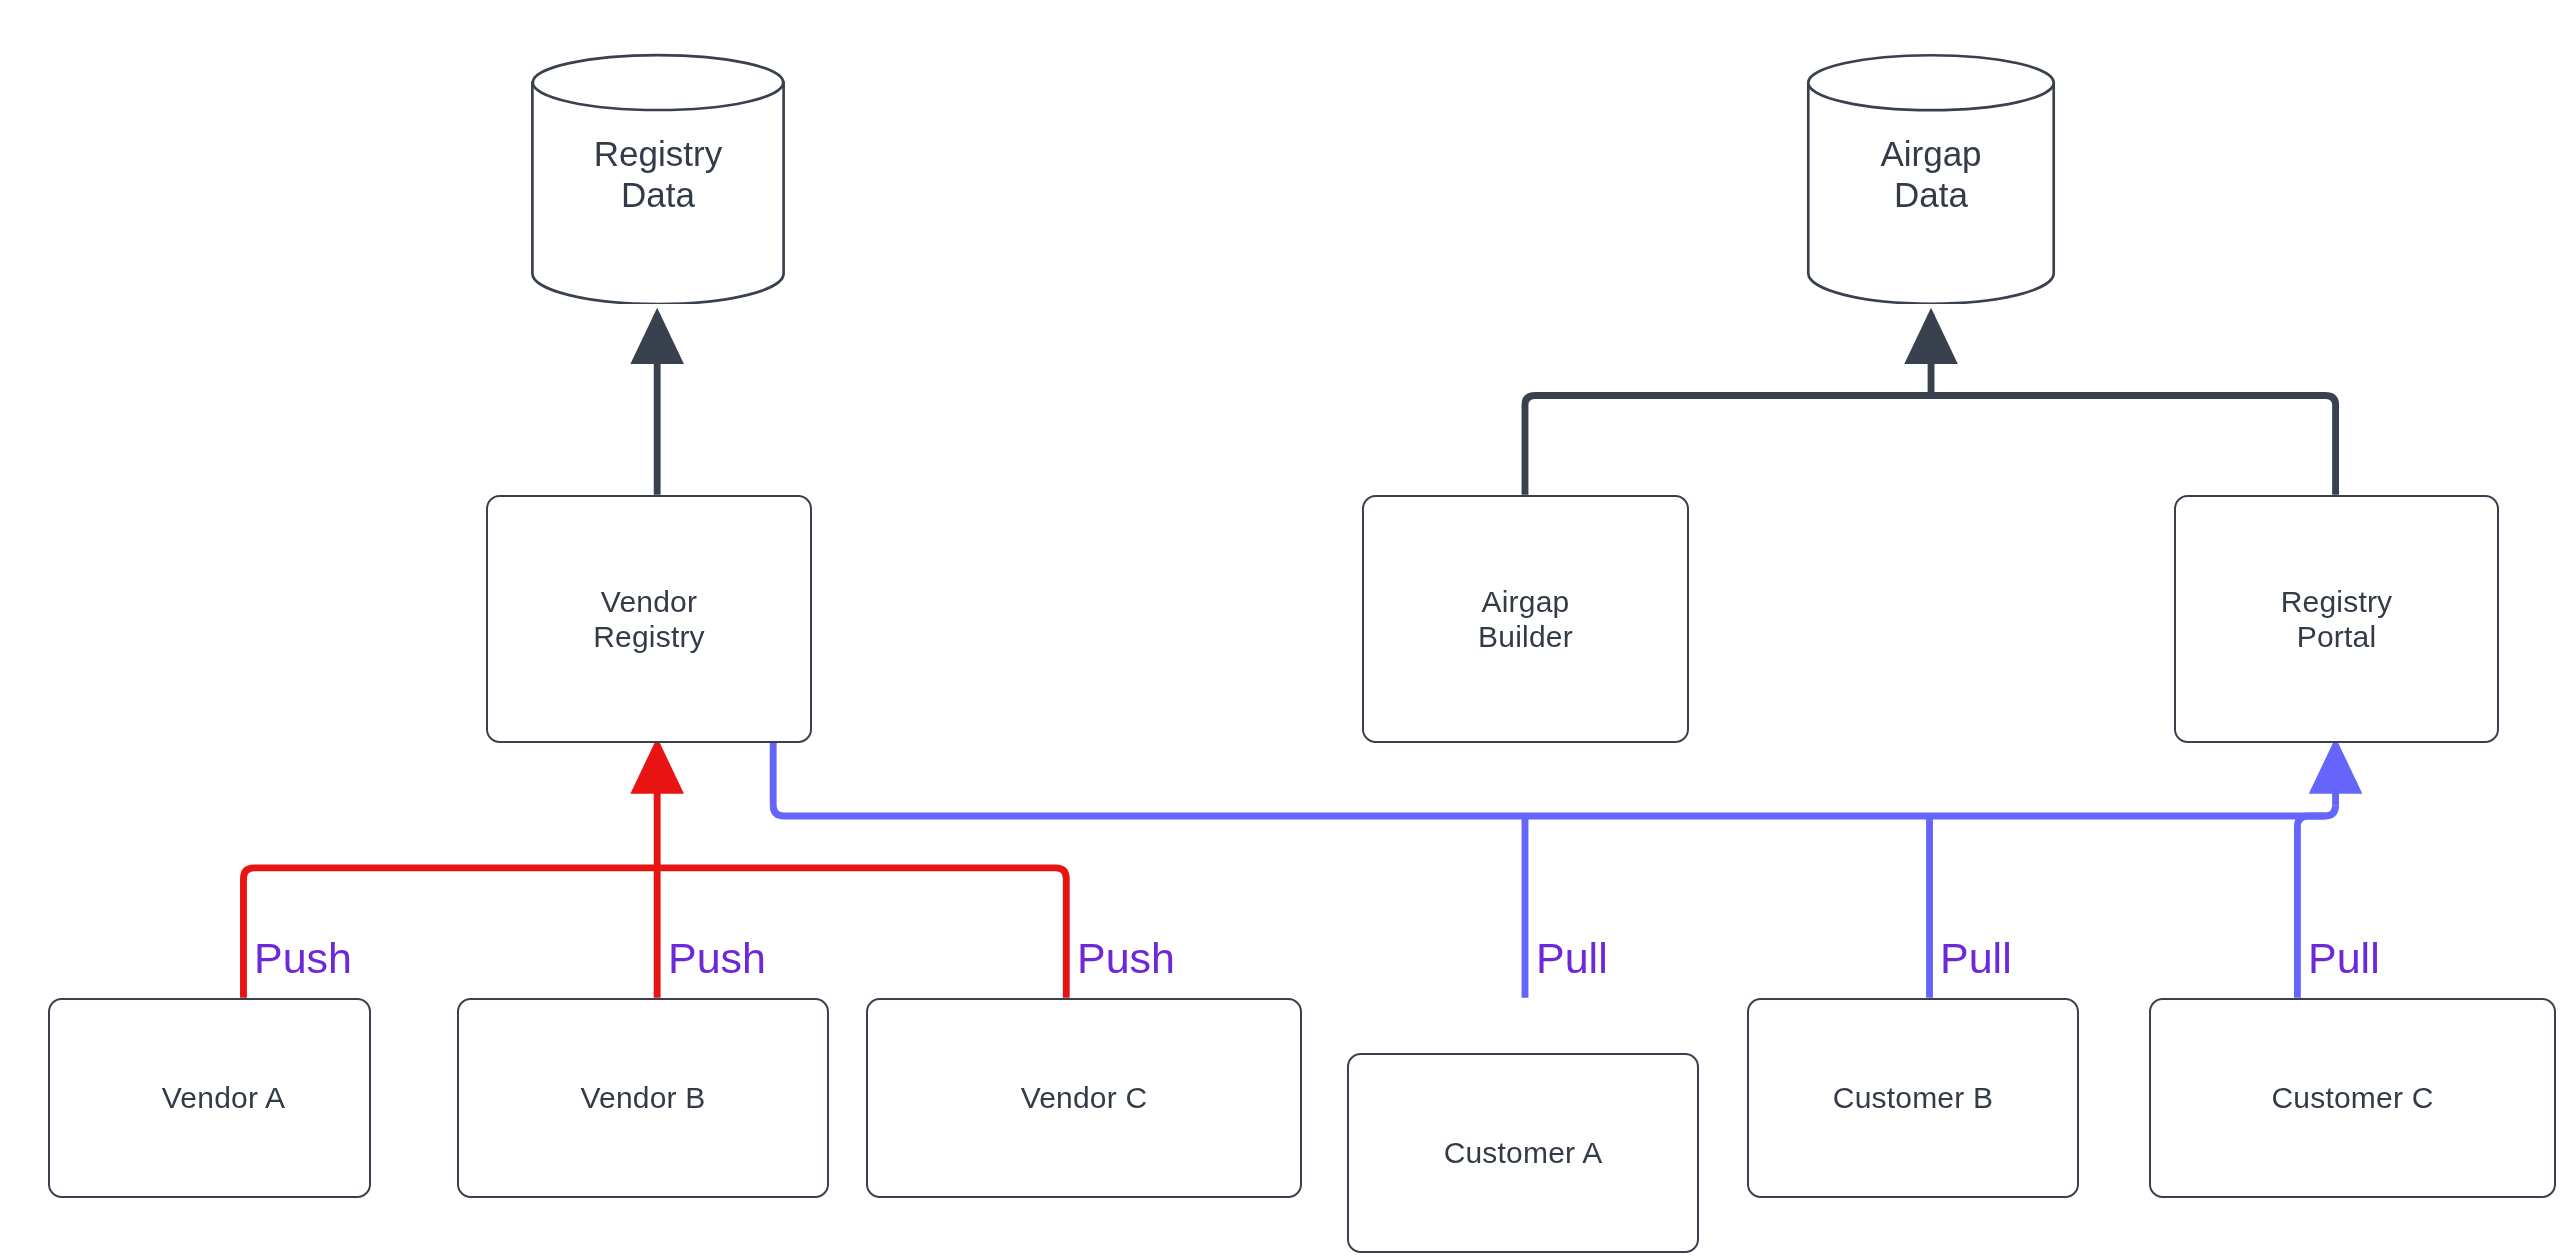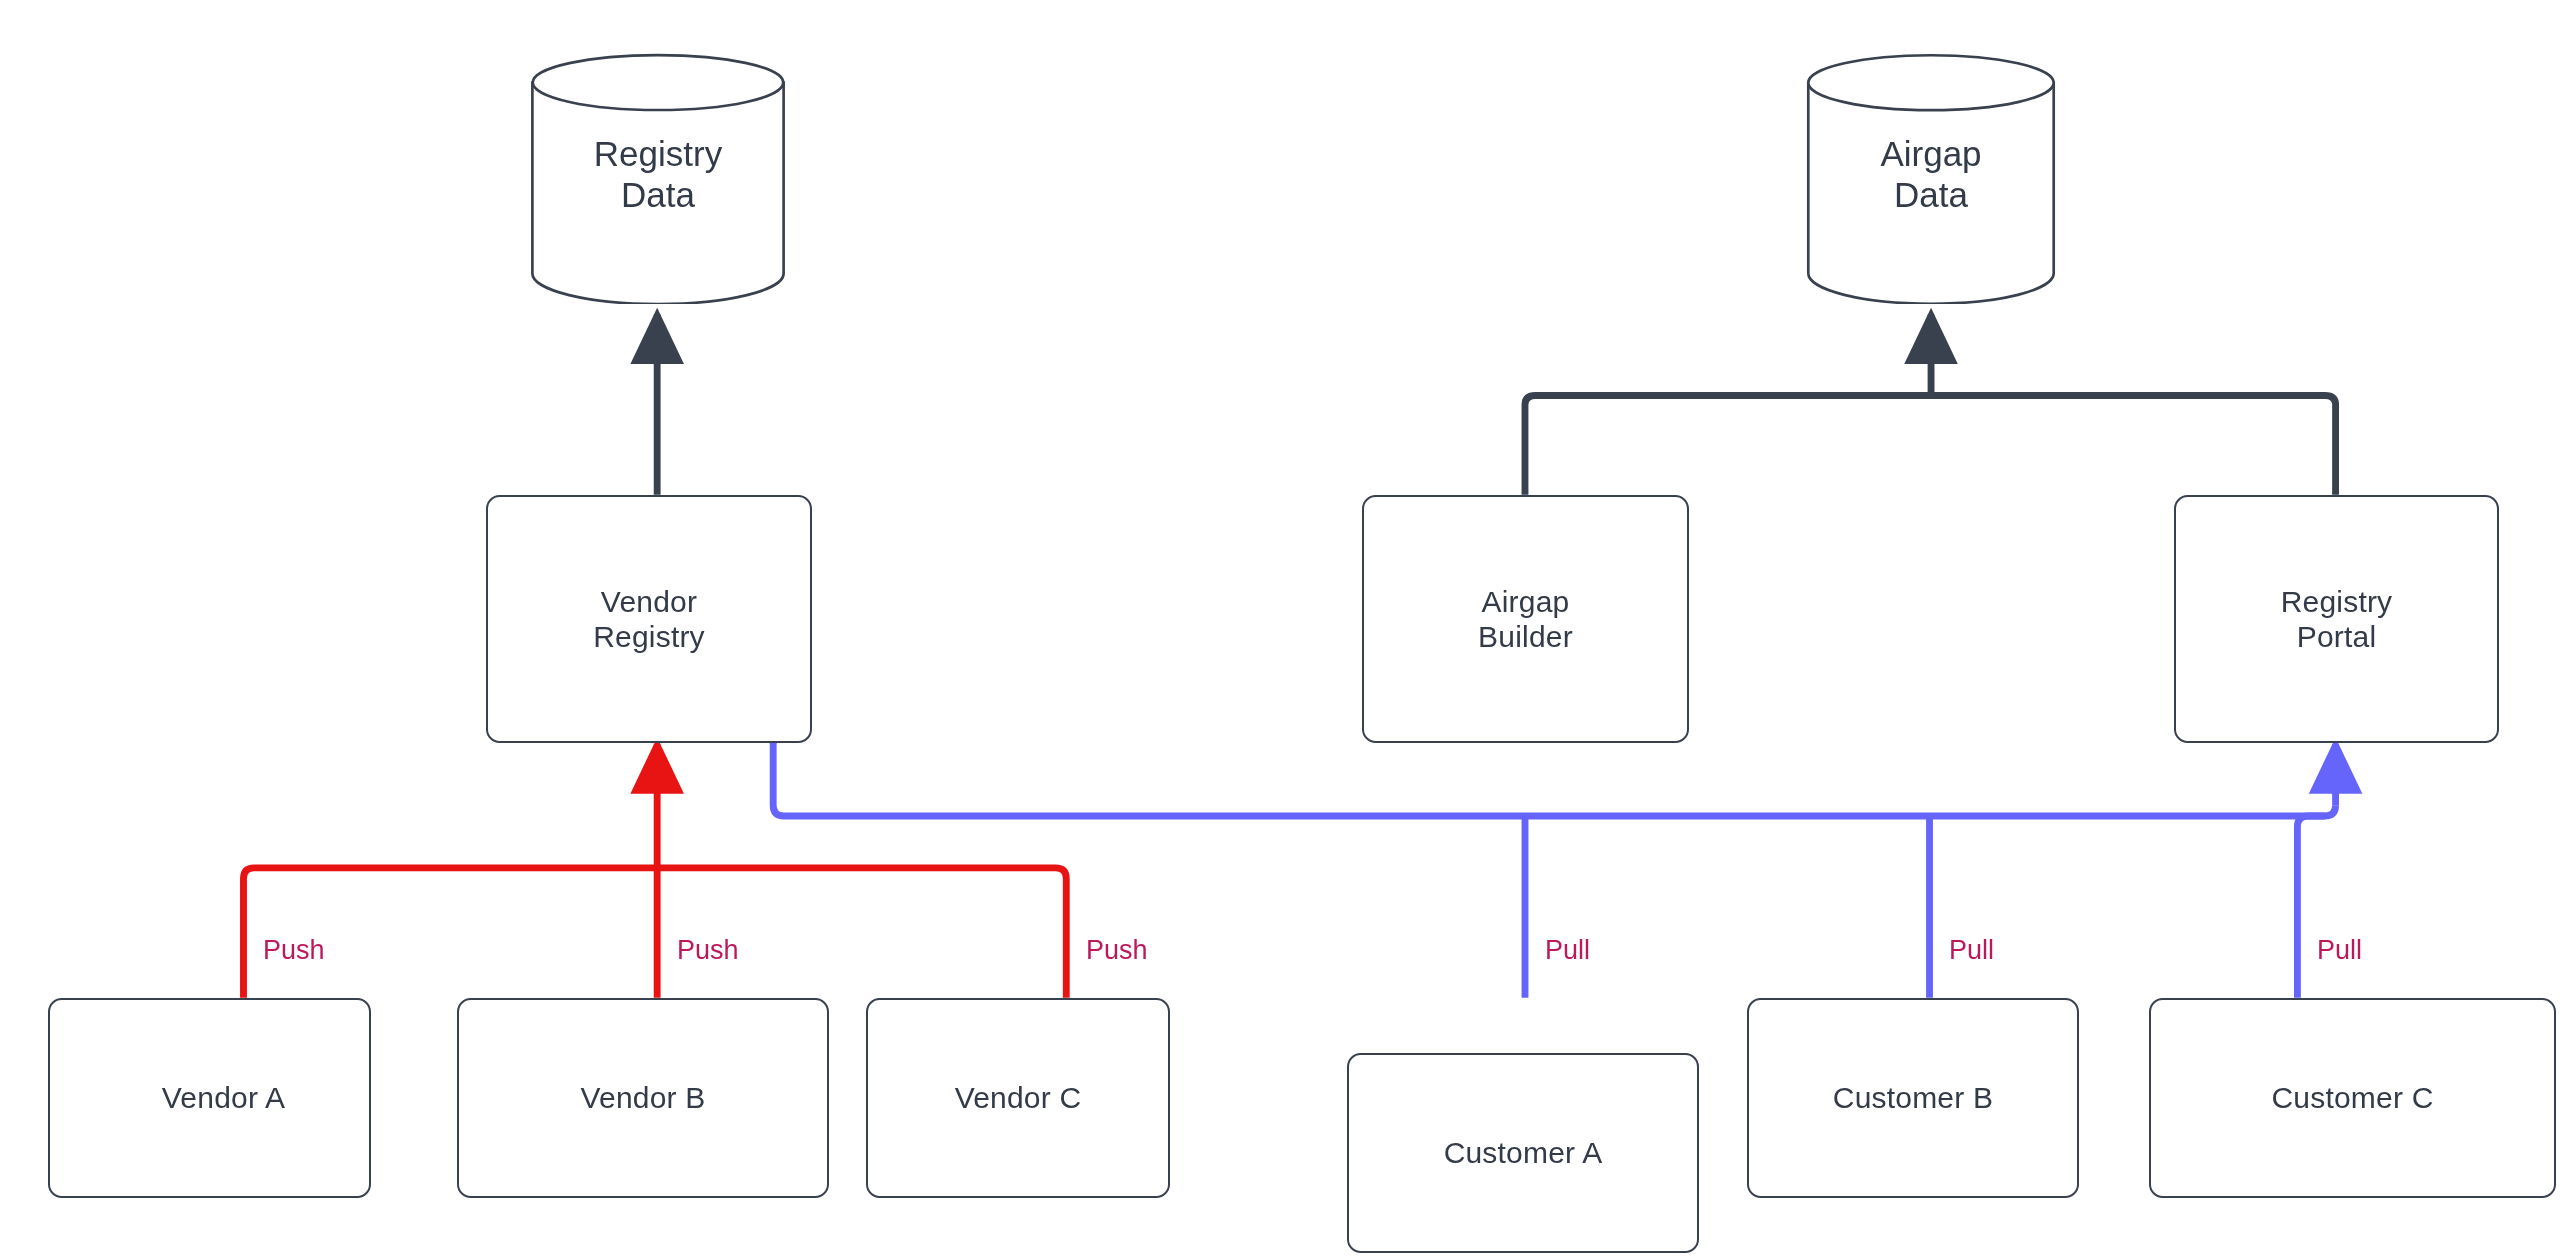--- a/index.html
+++ b/index.html
@@ -51,26 +51,25 @@
     width: 100%;
     text-align: center;
     color: #333b48;
     font-size: 35px;
     line-height: 1.18;
     white-space: pre-line;
     pointer-events: none;
   }
   .edge-label {
     position: absolute;
-    color: #be185d;
-    font-size: 27px;
+    color: #6d28d9;
+    font-size: 43px;
     line-height: 1;
     white-space: nowrap;
     z-index: 4;
-    margin-left: 9px;
   }
 </style>
 </head>
 <body>
 
 <div id="canvas">
 
   <svg id="wires" viewBox="0 0 3375 1648">
     <defs>
       <marker id="arrow-dark" markerWidth="9" markerHeight="9" refX="7.2" refY="4.5" orient="auto" markerUnits="strokeWidth">
@@ -127,21 +126,21 @@
   <div class="node" style="left:1362px; top:495px; width:327px; height:248px;">Airgap
 Builder</div>
 
   <div class="node" style="left:2174px; top:495px; width:325px; height:248px;">Registry
 Portal</div>
 
   <div class="node" style="left:48px; top:998px; width:323px; height:200px;padding-left:28px;">Vendor A</div>
 
   <div class="node" style="left:457px; top:998px; width:372px; height:200px;">Vendor B</div>
 
-  <div class="node" style="left:866px; top:998px; width:304px; height:200px;">Vendor C</div>
+  <div class="node" style="left:866px; top:998px; width:436px; height:200px;">Vendor C</div>
 
   <div class="node" style="left:1347px; top:1053px; width:352px; height:200px;">Customer A</div>
 
   <div class="node" style="left:1747px; top:998px; width:332px; height:200px;">Customer B</div>
 
   <div class="node" style="left:2149px; top:998px; width:407px; height:200px;">Customer C</div>
 
   <div class="edge-label" style="left:254px; top:937px;">Push</div>
   <div class="edge-label" style="left:668px; top:937px;">Push</div>
   <div class="edge-label" style="left:1077px; top:937px;">Push</div>

